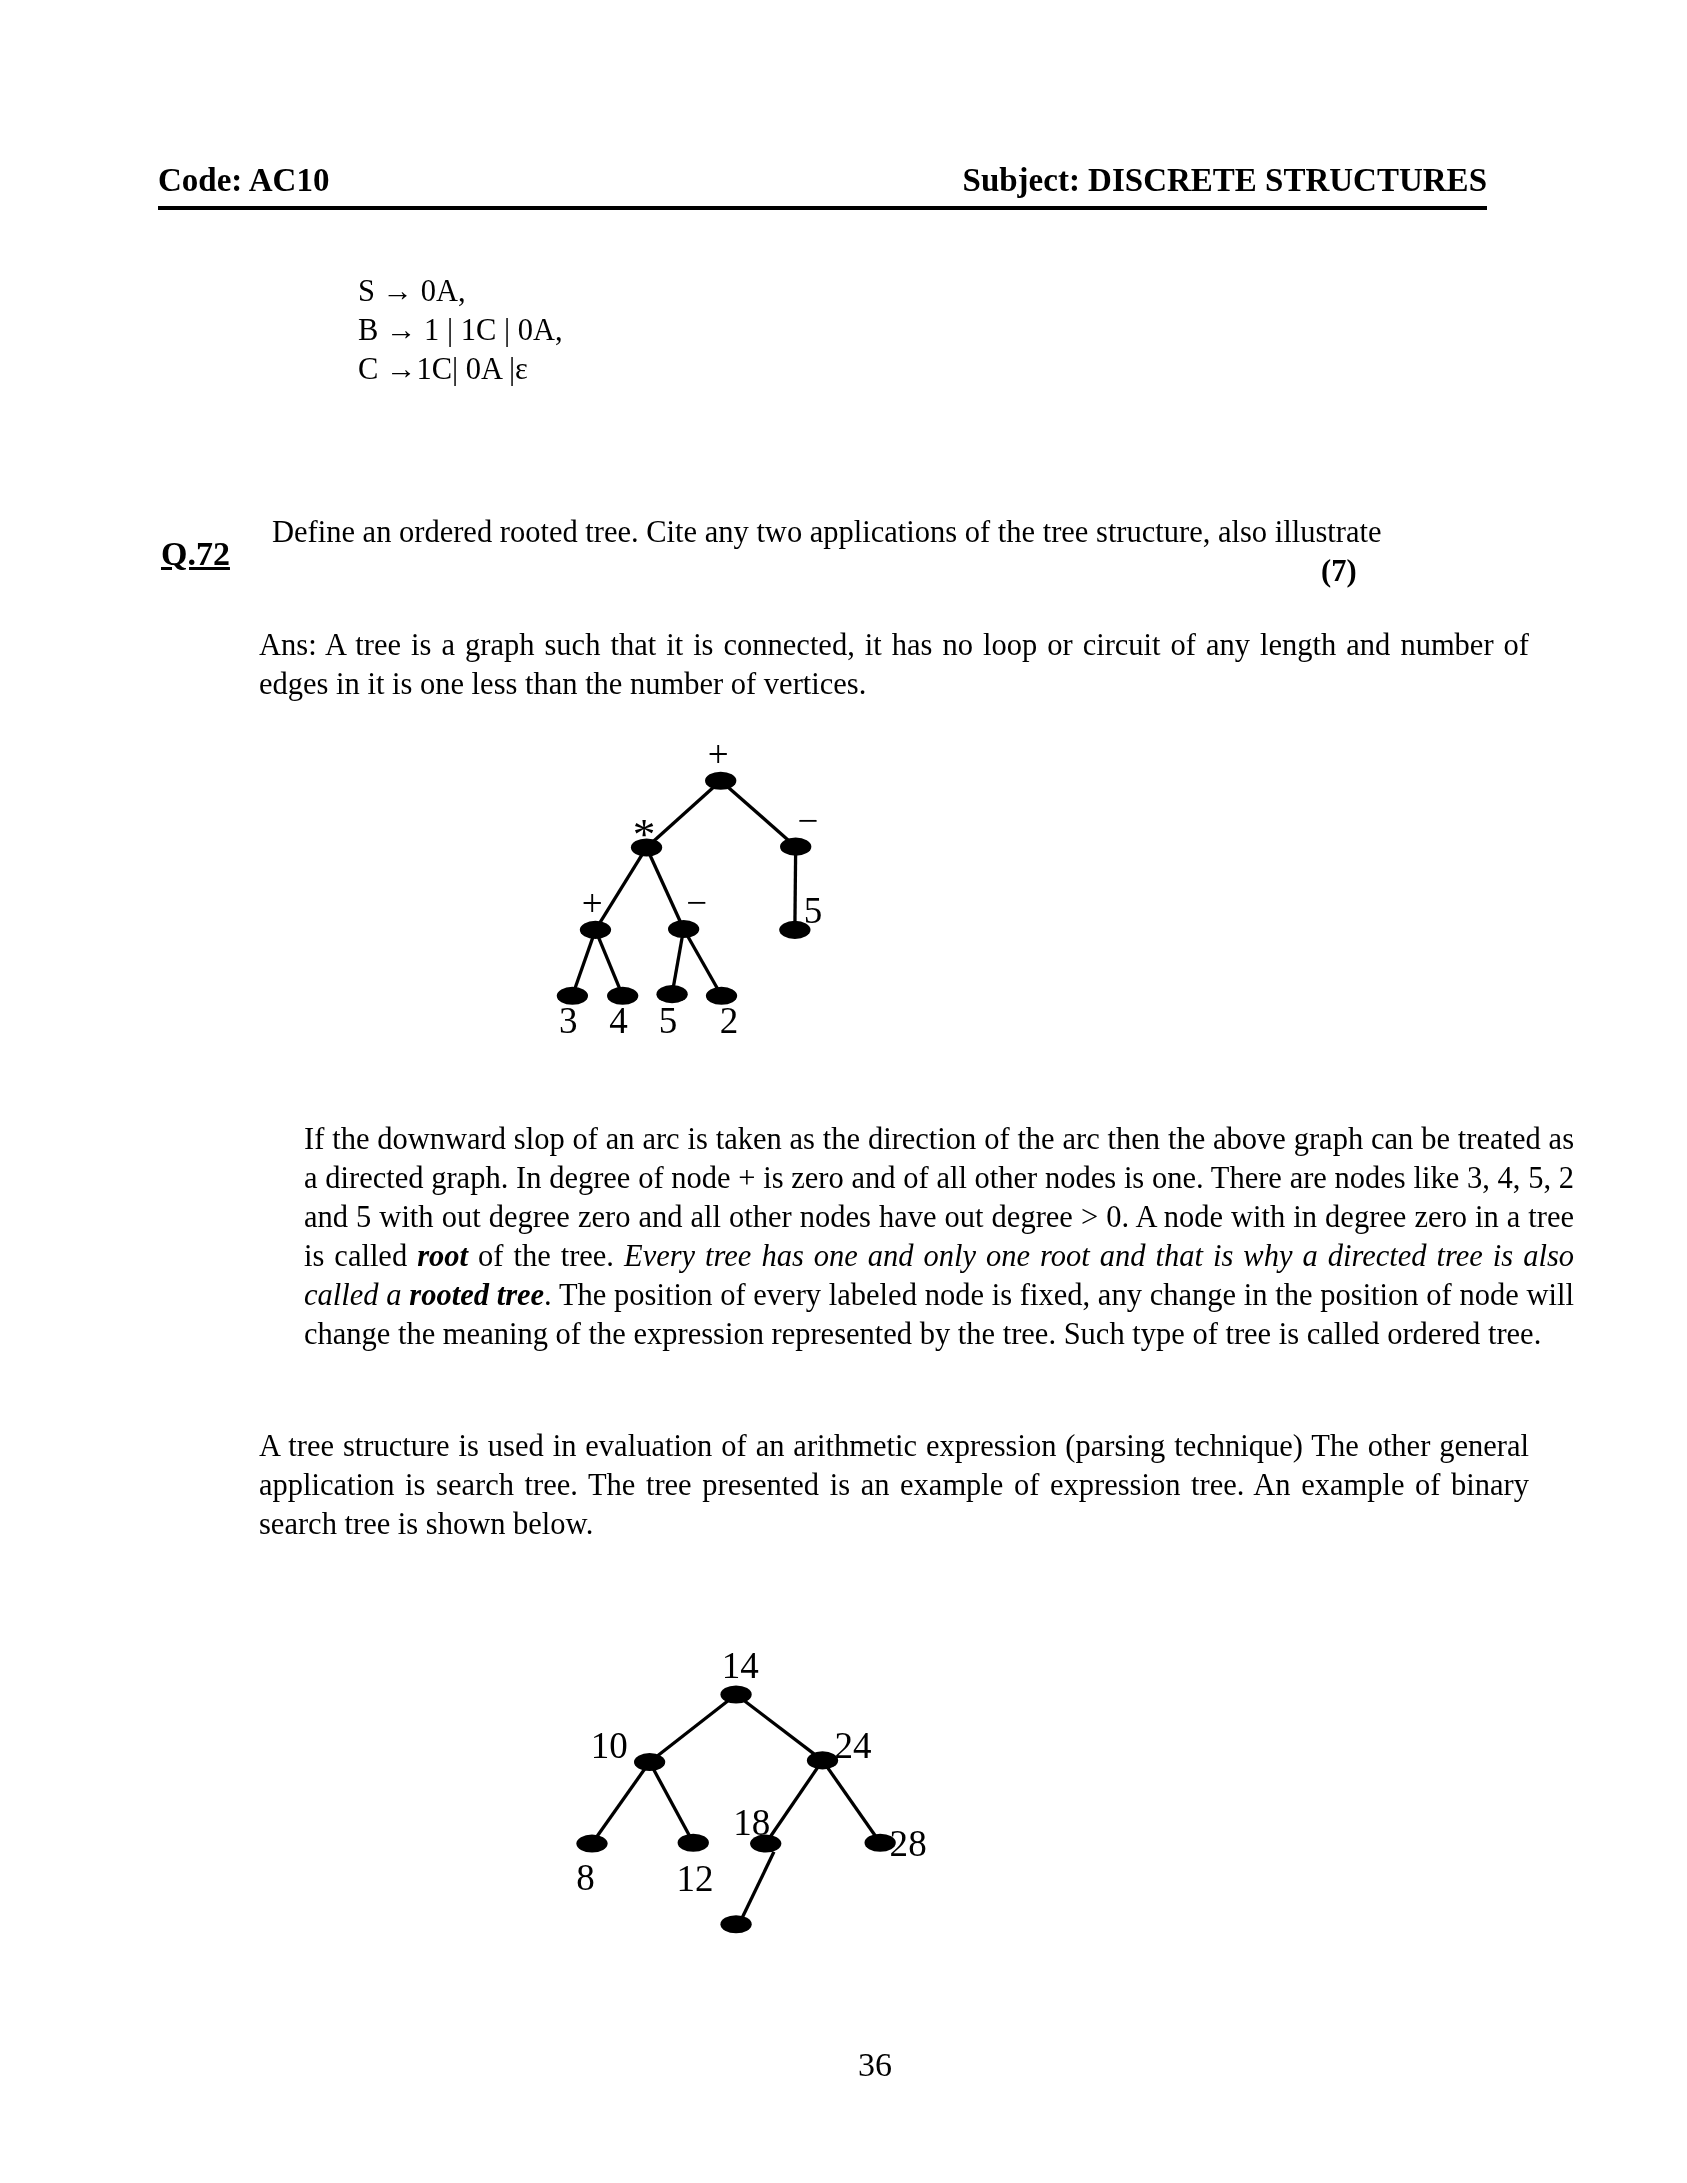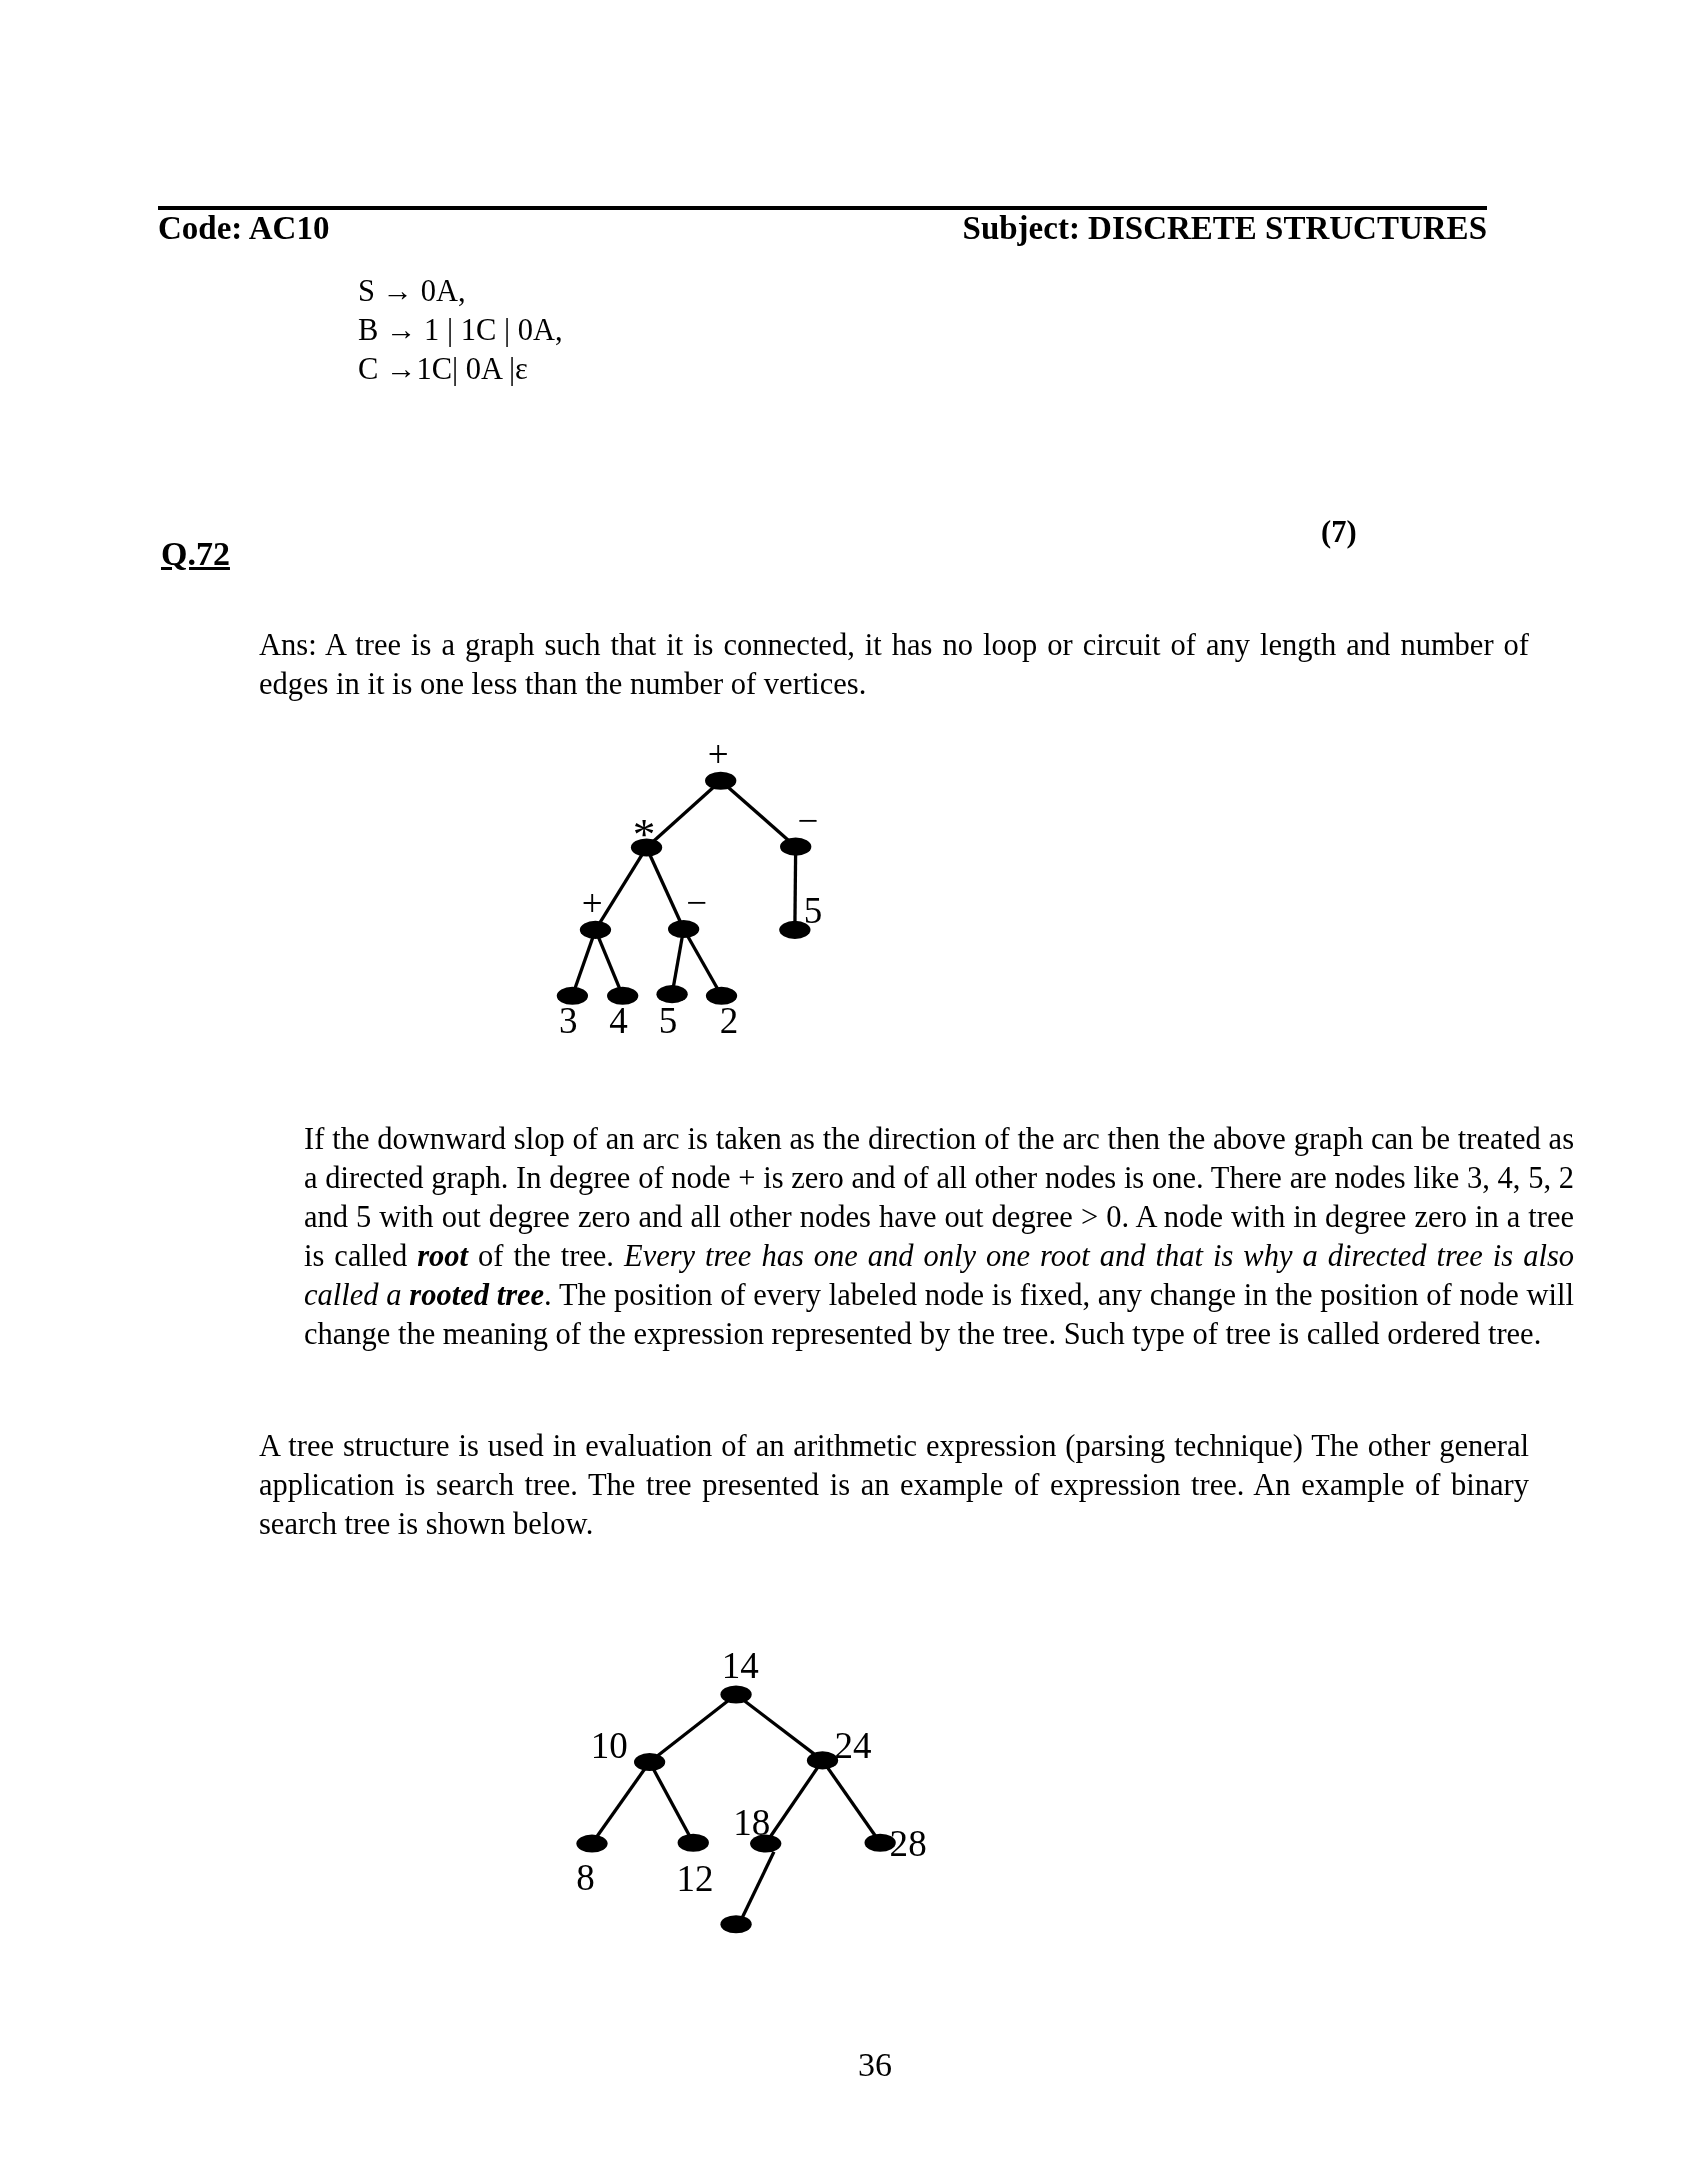--- a/index.html
+++ b/index.html
@@ -17,21 +17,20 @@
     position: absolute;
     left: 158px;
     top: 161px;
     width: 1329px;
     display: flex;
     justify-content: space-between;
     font-size: 33px;
     font-weight: bold;
     line-height: 38px;
     white-space: nowrap;
-    margin-top: 48px;
   }
   .header-rule {
     position: absolute;
     left: 158px;
     top: 206px;
     width: 1329px;
     height: 4.1px;
     background: #000;
   }
   
@@ -118,20 +117,21 @@
   <div class="header-rule"></div>
 
   <div class="grammar">
     <div class="prod">S → 0A,</div>
     <div class="prod">B → 1 | 1C | 0A,</div>
     <div class="prod">C →1C| 0A |ε</div>
   </div>
 
   <div class="qnum">Q.72</div>
   <div class="question">
+    <div class="qline">Define an ordered rooted tree. Cite any two applications of the tree structure, also illustrate</div>
     <div class="qline"><span class="marks">(7)</span></div>
   </div>
 
   <div class="para ans-para"><span class="b">Ans:</span><span> A </span><span class="b">tree</span><span> is a graph such that it is connected, it has no loop or circuit of any length and number of edges in it is one less than the number of vertices.</span></div>
 
   <svg class="expr-svg" width="577" height="379" viewBox="0 0 700 460">
 
     <line class="edge" x1="275" y1="98" x2="185" y2="179"></line>
     <line class="edge" x1="275" y1="98" x2="366" y2="178"></line>
     <line class="edge" x1="366" y1="178" x2="365" y2="279"></line>

